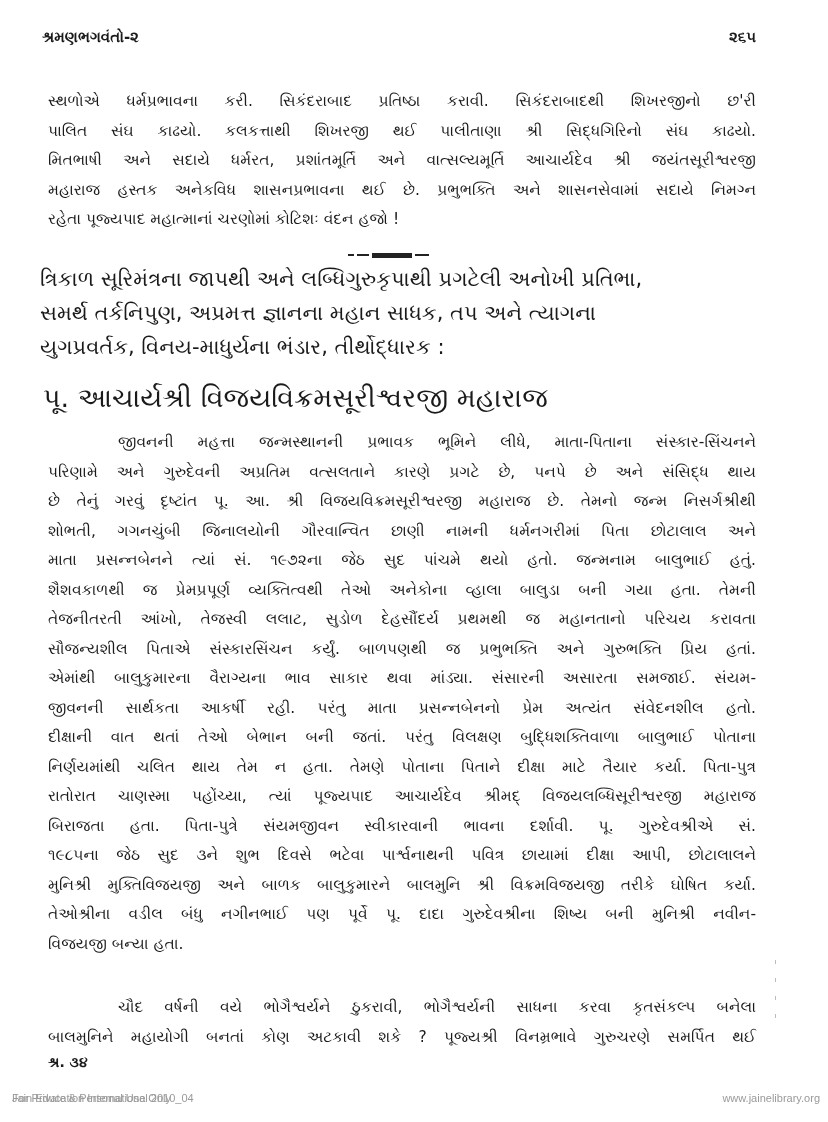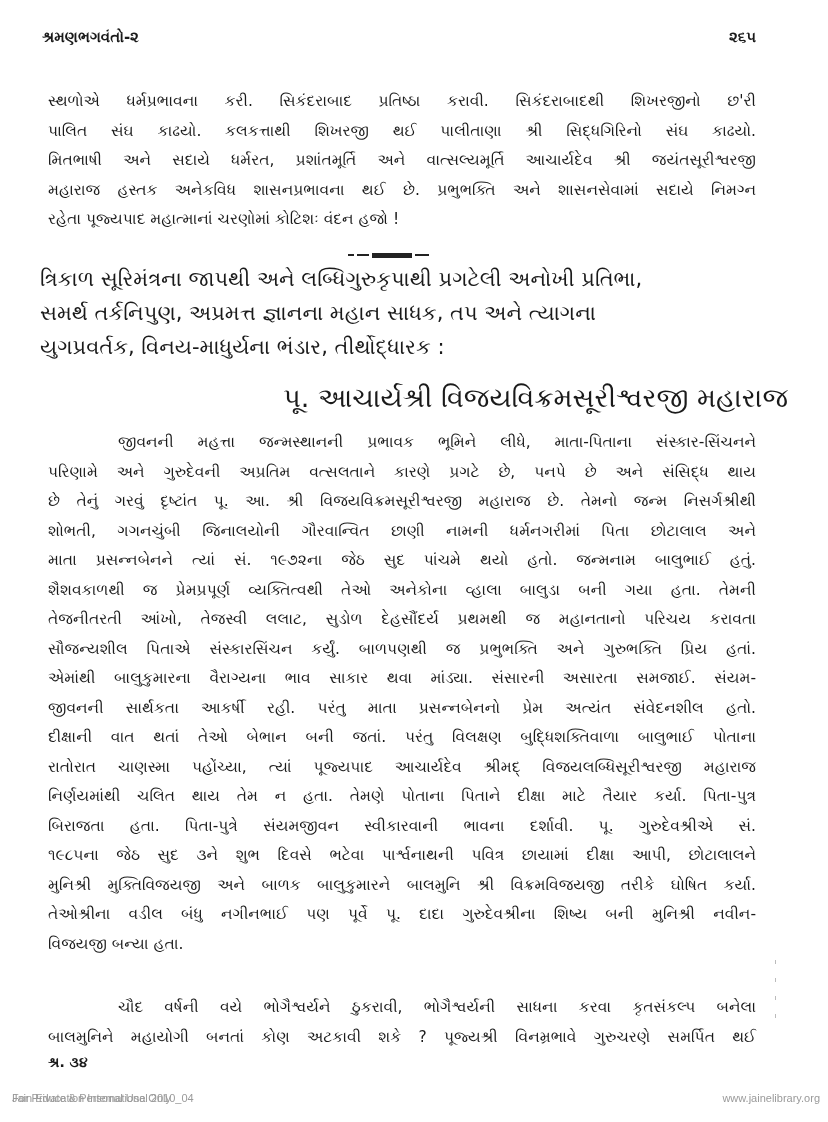--- a/index.html
+++ b/index.html
@@ -26,21 +26,21 @@
     }
     .divider .dash { height: 2px; background: #222; }
     .divider .block { height: 5px; background: #222; }
     .subtitle {
       position: absolute; left: 40px; right: 40px; top: 262px;
       font-size: 21px; line-height: 34px;
     }
     .subtitle .line { display: block; white-space: nowrap; }
     .main-title {
       position: absolute; left: 43px; right: 40px; top: 378px;
-      text-align: right; font-size: 27px; line-height: 40px;
+      text-align: left; font-size: 27px; line-height: 40px;
     }
     .footer {
       position: absolute; left: 12px; right: 8px; top: 1092px;
       display: flex; justify-content: space-between;
       font-family: "Liberation Sans", sans-serif; font-size: 11px; color: #9a9a9a;
     }
     .footer .center { position: absolute; left: 0; right: 0; text-align: left; }
     .signature {
       position: absolute; left: 48px; top: 1054px; font-size: 14px; font-weight: bold;
     }
@@ -86,22 +86,22 @@
   <span class="line">પરિણામે અને ગુરુદેવની અપ્રતિમ વત્સલતાને કારણે પ્રગટે છે, પનપે છે અને સંસિદ્ધ થાય</span>
   <span class="line">છે તેનું ગરવું દૃષ્ટાંત પૂ. આ. શ્રી વિજયવિક્રમસૂરીશ્વરજી મહારાજ છે. તેમનો જન્મ નિસર્ગશ્રીથી</span>
   <span class="line">શોભતી, ગગનચુંબી જિનાલયોની ગૌરવાન્વિત છાણી નામની ધર્મનગરીમાં પિતા છોટાલાલ અને</span>
   <span class="line">માતા પ્રસન્નબેનને ત્યાં સં. ૧૯૭૨ના જેઠ સુદ પાંચમે થયો હતો. જન્મનામ બાલુભાઈ હતું.</span>
   <span class="line">શૈશવકાળથી જ પ્રેમપ્રપૂર્ણ વ્યક્તિત્વથી તેઓ અનેકોના વ્હાલા બાલુડા બની ગયા હતા. તેમની</span>
   <span class="line">તેજનીતરતી આંખો, તેજસ્વી લલાટ, સુડોળ દેહસૌંદર્ય પ્રથમથી જ મહાનતાનો પરિચય કરાવતા</span>
   <span class="line">સૌજન્યશીલ પિતાએ સંસ્કારસિંચન કર્યું. બાળપણથી જ પ્રભુભક્તિ અને ગુરુભક્તિ પ્રિય હતાં.</span>
   <span class="line">એમાંથી બાલુકુમારના વૈરાગ્યના ભાવ સાકાર થવા માંડ્યા. સંસારની અસારતા સમજાઈ. સંયમ-</span>
   <span class="line">જીવનની સાર્થકતા આકર્ષી રહી. પરંતુ માતા પ્રસન્નબેનનો પ્રેમ અત્યંત સંવેદનશીલ હતો.</span>
   <span class="line">દીક્ષાની વાત થતાં તેઓ બેભાન બની જતાં. પરંતુ વિલક્ષણ બુદ્ધિશક્તિવાળા બાલુભાઈ પોતાના</span>
+  <span class="line">નિર્ણયમાંથી ચલિત થાય તેમ ન હતા. તેમણે પોતાના પિતાને દીક્ષા માટે તૈયાર કર્યા. પિતા-પુત્ર</span>
   <span class="line">રાતોરાત ચાણસ્મા પહોંચ્યા, ત્યાં પૂજ્યપાદ આચાર્યદેવ શ્રીમદ્ વિજયલબ્ધિસૂરીશ્વરજી મહારાજ</span>
-  <span class="line">નિર્ણયમાંથી ચલિત થાય તેમ ન હતા. તેમણે પોતાના પિતાને દીક્ષા માટે તૈયાર કર્યા. પિતા-પુત્ર</span>
   <span class="line">બિરાજતા હતા. પિતા-પુત્રે સંયમજીવન સ્વીકારવાની ભાવના દર્શાવી. પૂ. ગુરુદેવશ્રીએ સં.</span>
   <span class="line">૧૯૮૫ના જેઠ સુદ ૩ને શુભ દિવસે ભટેવા પાર્શ્વનાથની પવિત્ર છાયામાં દીક્ષા આપી, છોટાલાલને</span>
   <span class="line">મુનિશ્રી મુક્તિવિજયજી અને બાળક બાલુકુમારને બાલમુનિ શ્રી વિક્રમવિજયજી તરીકે ઘોષિત કર્યા.</span>
   <span class="line">તેઓશ્રીના વડીલ બંધુ નગીનભાઈ પણ પૂર્વે પૂ. દાદા ગુરુદેવશ્રીના શિષ્ય બની મુનિશ્રી નવીન-</span>
   <span class="line last">વિજયજી બન્યા હતા.</span>
 </div>
 
 <div class="para" style="top:993px;">
   <span class="line indent">ચૌદ વર્ષની વયે ભોગૈશ્વર્યને ઠુકરાવી, ભોગૈશ્વર્યની સાધના કરવા કૃતસંકલ્પ બનેલા</span>
   <span class="line">બાલમુનિને મહાયોગી બનતાં કોણ અટકાવી શકે ? પૂજ્યશ્રી વિનમ્રભાવે ગુરુચરણે સમર્પિત થઈ</span>

